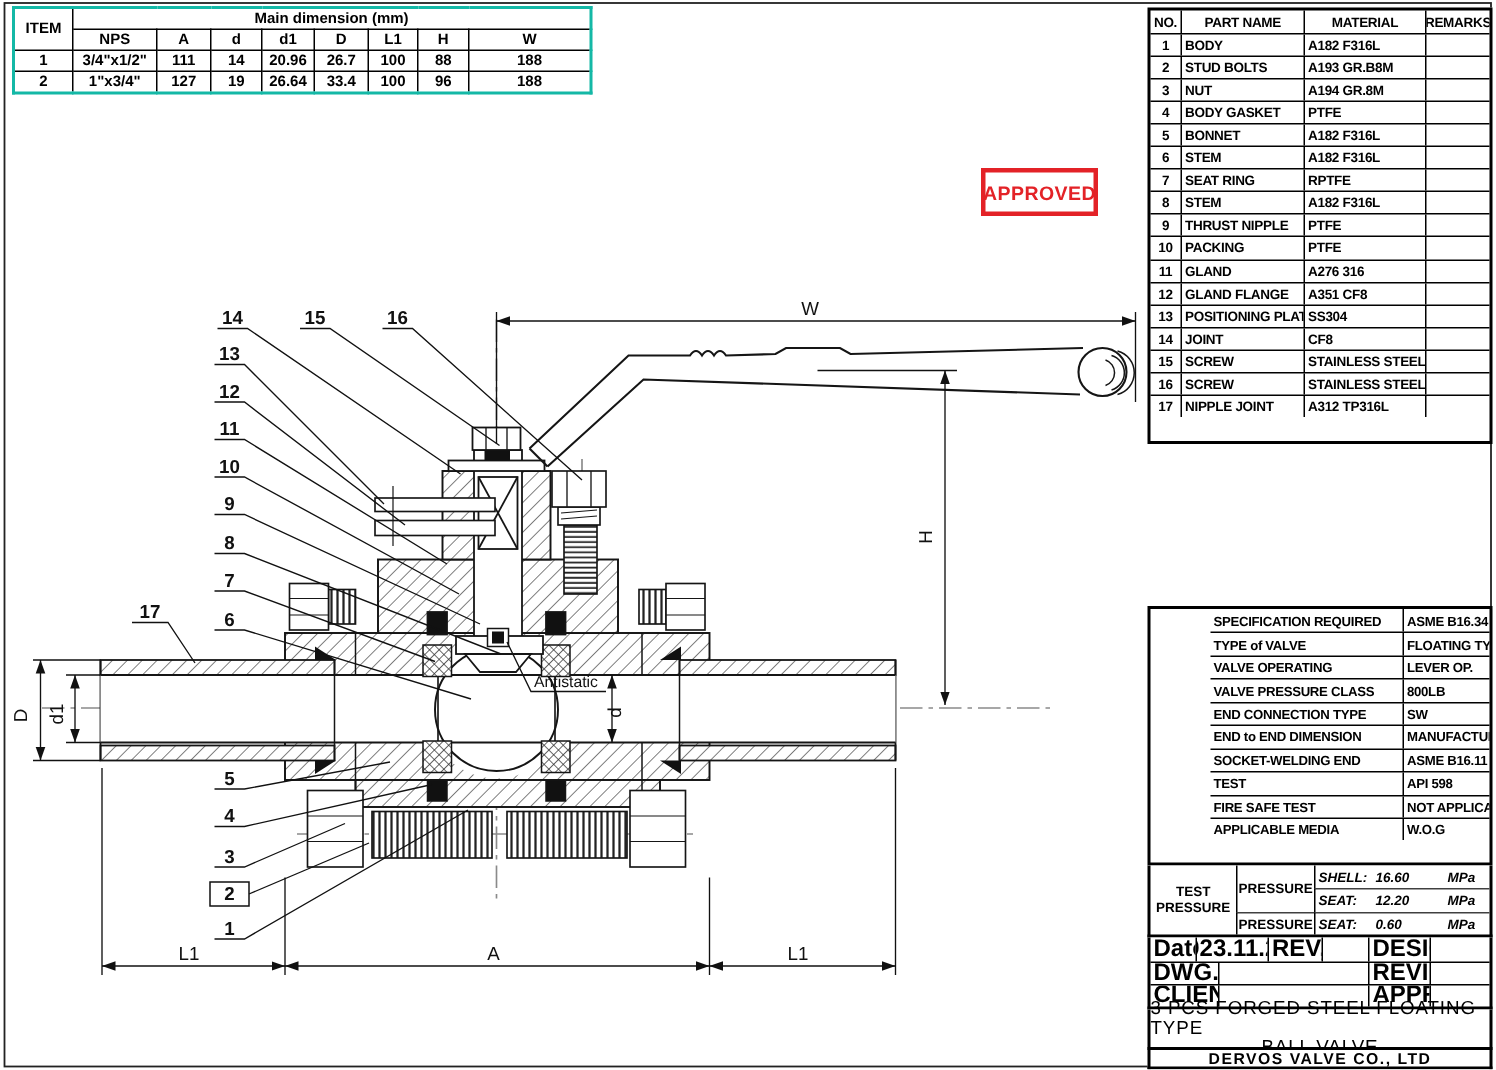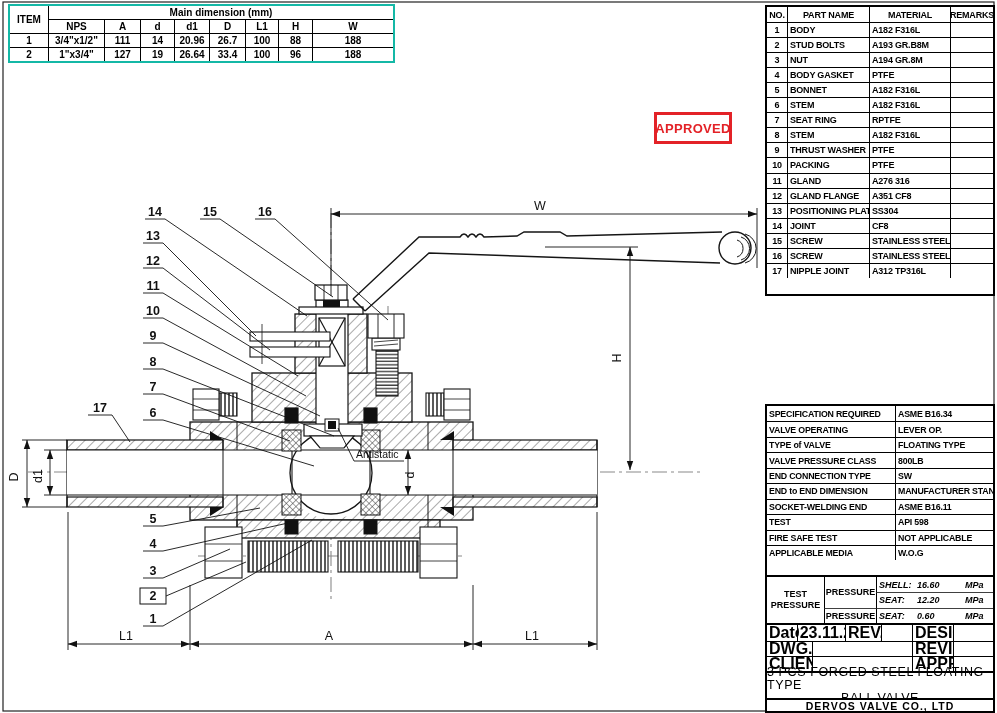--- a/index.html
+++ b/index.html
@@ -16,21 +16,21 @@
   .ctr{justify-content:center;padding:0;}
   
   #dimtbl{position:absolute;left:8px;top:4px;border-collapse:collapse;table-layout:fixed;}
   #dimtbl td{border:1px solid #000;font-size:10px;font-weight:bold;text-align:center;
              height:13px;line-height:13px;padding:0;overflow:hidden;white-space:nowrap;}
   #dimtbl{border:2px solid #14b8a6;padding-left:48px;}
   
   #parts .r{grid-template-columns:20px 82px 81px 1fr;height:15.05px;}
   #parts .c{font-size:9px;letter-spacing:-0.2px;}
   
-  #spec .r{grid-template-columns:128px 1fr;height:15.45px;}
+  #spec .r{grid-template-columns:128px 1fr;height:15.45px;margin-left:40px;}
   #spec .c{font-size:8.8px;letter-spacing:-0.2px;}
   
   #stamp{position:absolute;left:654px;top:112px;width:72px;height:26px;border:3px solid #e32227;
          color:#e32227;font-size:13px;font-weight:bold;display:flex;align-items:center;
          justify-content:center;letter-spacing:.3px;background:#fff;}
   
   #test{display:grid;grid-template-columns:57px 52px 1fr;grid-template-rows:1fr 1fr 1fr;}
   #test .tc{border-left:1px solid #000;border-top:1px solid #404040;box-sizing:border-box;
             display:flex;align-items:center;justify-content:center;font-weight:bold;font-size:9px;}
   #test .nt{border-top:none;} #test .nl{border-left:none;}
@@ -373,21 +373,21 @@
         <div class="c"></div>
       </div>
   <div class="r">
         <div class="c ctr">8</div>
         <div class="c">STEM</div>
         <div class="c">A182 F316L</div>
         <div class="c"></div>
       </div>
   <div class="r">
         <div class="c ctr">9</div>
-        <div class="c">THRUST WASHER</div>
+        <div class="c">THRUST NIPPLE</div>
         <div class="c">PTFE</div>
         <div class="c"></div>
       </div>
   <div class="r">
         <div class="c ctr">10</div>
         <div class="c">PACKING</div>
         <div class="c">PTFE</div>
         <div class="c"></div>
       </div>
   <div class="r">
@@ -433,26 +433,26 @@
         <div class="c"></div>
       </div>
 </div>
 
 <div id="spec" class="sec" style="left:765px;top:404px;width:230px;height:173px;">
   <div class="r">
         <div class="c">SPECIFICATION REQUIRED</div>
         <div class="c">ASME B16.34</div>
       </div>
   <div class="r">
+        <div class="c">TYPE of VALVE</div>
+        <div class="c">FLOATING TYPE</div>
+      </div>
+  <div class="r">
         <div class="c">VALVE OPERATING</div>
         <div class="c">LEVER OP.</div>
-      </div>
-  <div class="r">
-        <div class="c">TYPE of VALVE</div>
-        <div class="c">FLOATING TYPE</div>
       </div>
   <div class="r">
         <div class="c">VALVE PRESSURE CLASS</div>
         <div class="c">800LB</div>
       </div>
   <div class="r">
         <div class="c">END CONNECTION TYPE</div>
         <div class="c">SW</div>
       </div>
   <div class="r">

